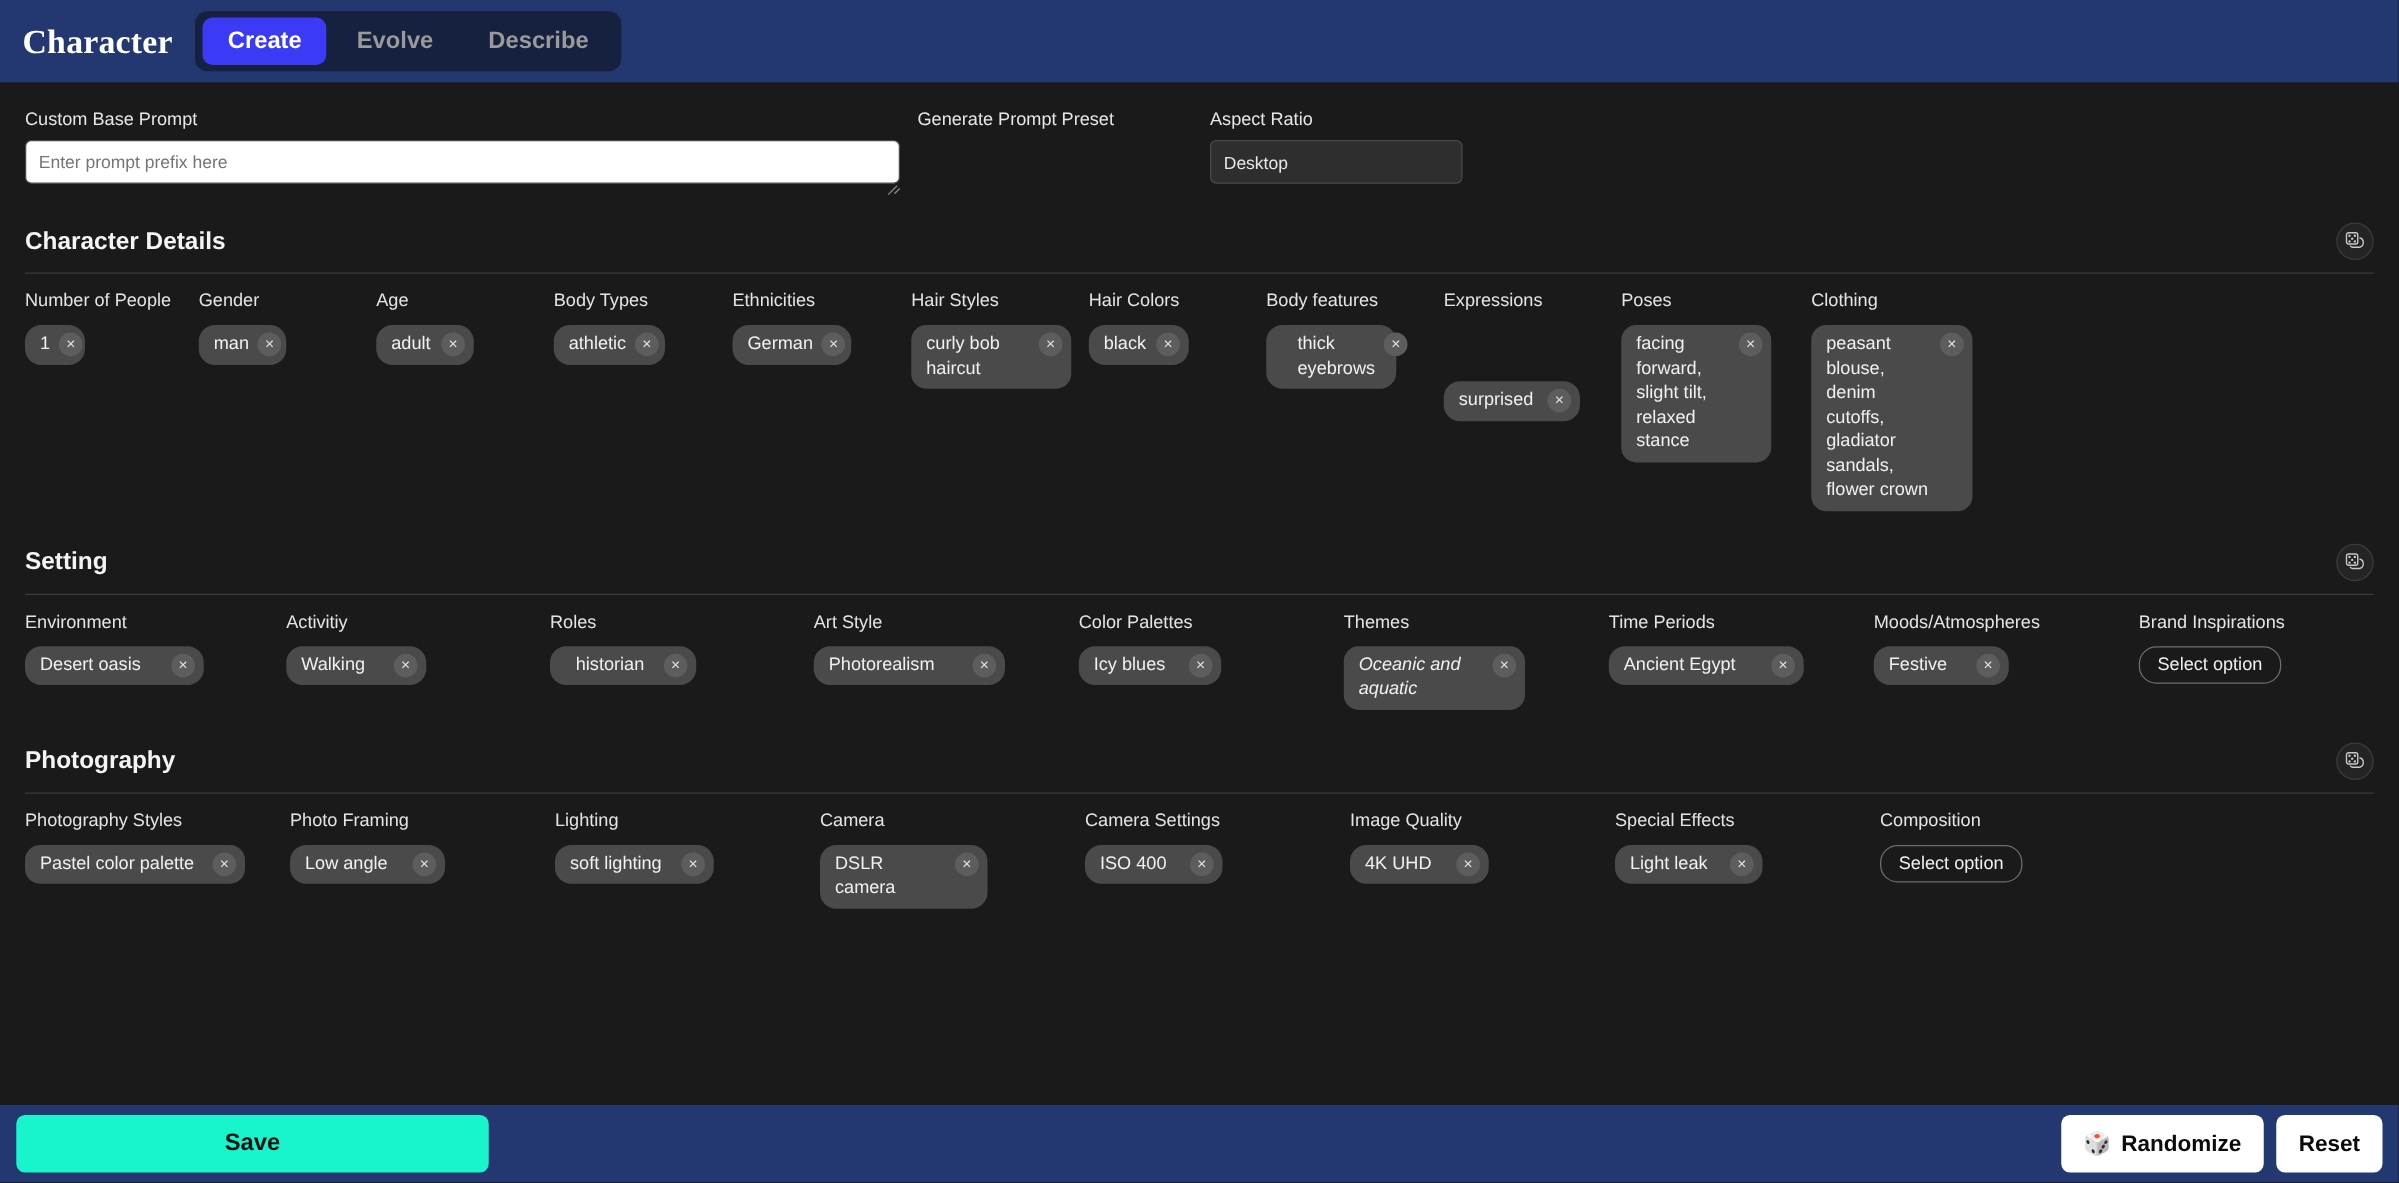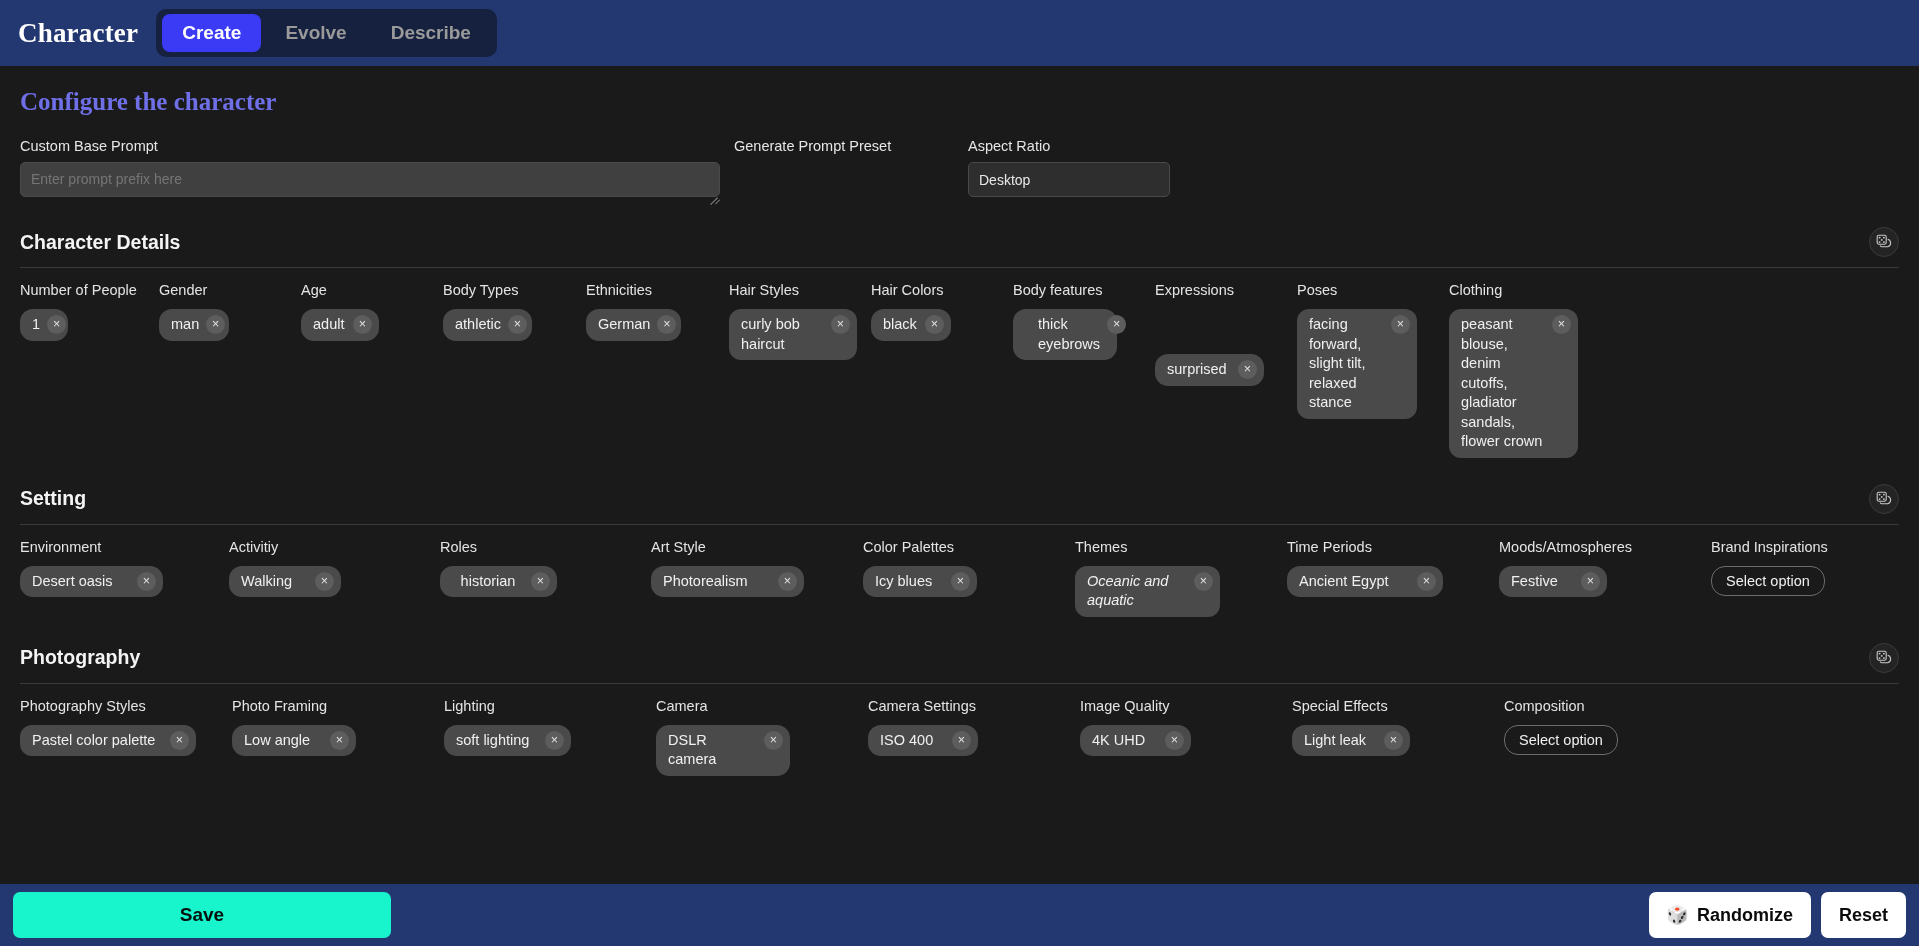--- a/index.html
+++ b/index.html
@@ -60,21 +60,21 @@
   }
   .field-label {
     font-size: 14.5px; color: #e6e6e6; display: block; margin-bottom: 8px;
   }
   .field-block.prompt { width: 700px; }
   .field-block.preset { width: 220px; margin-left: 14px; }
   .field-block.aspect { width: 202px; margin-left: 14px; }
 
   .textarea-box {
     width: 700px; height: 35px;
-    background: #404040; border: 1px solid #4a4a4a; border-radius: 5px;
+    background: #ffffff; border: 1px solid #4a4a4a; border-radius: 5px;
     color: #8c8c8c; font-size: 14px;
     padding: 8px 10px;
     font-family: "Liberation Sans", sans-serif;
     resize: none; position: relative;
   }
   .textarea-wrap { position: relative; width: 700px; }
   .resize-grip {
     position: absolute; right: 2px; bottom: 2px;
     width: 10px; height: 10px; pointer-events: none;
   }
@@ -170,21 +170,20 @@
   <div class="app-title">Character</div>
   <div class="tabgroup" id="tab-group">
       <button class="tab active">Create</button>
       <button class="tab">Evolve</button>
       <button class="tab">Describe</button>
     </div>
 </div>
 
 <div class="page">
 
-  <div class="page-heading">Configure the character</div>
 
   <div class="field-row">
 
     <div class="field-block prompt">
       <span class="field-label">Custom Base Prompt</span>
       <div class="textarea-wrap">
         <textarea class="textarea-box" placeholder="Enter prompt prefix here" style=""></textarea>
         <span class="resize-grip">
           <i style="width:10px; bottom:1px; transform:rotate(-45deg);"></i>
           <i style="width:6px; bottom:1px; right:0; transform:rotate(-45deg) translate(0,3px);"></i>

